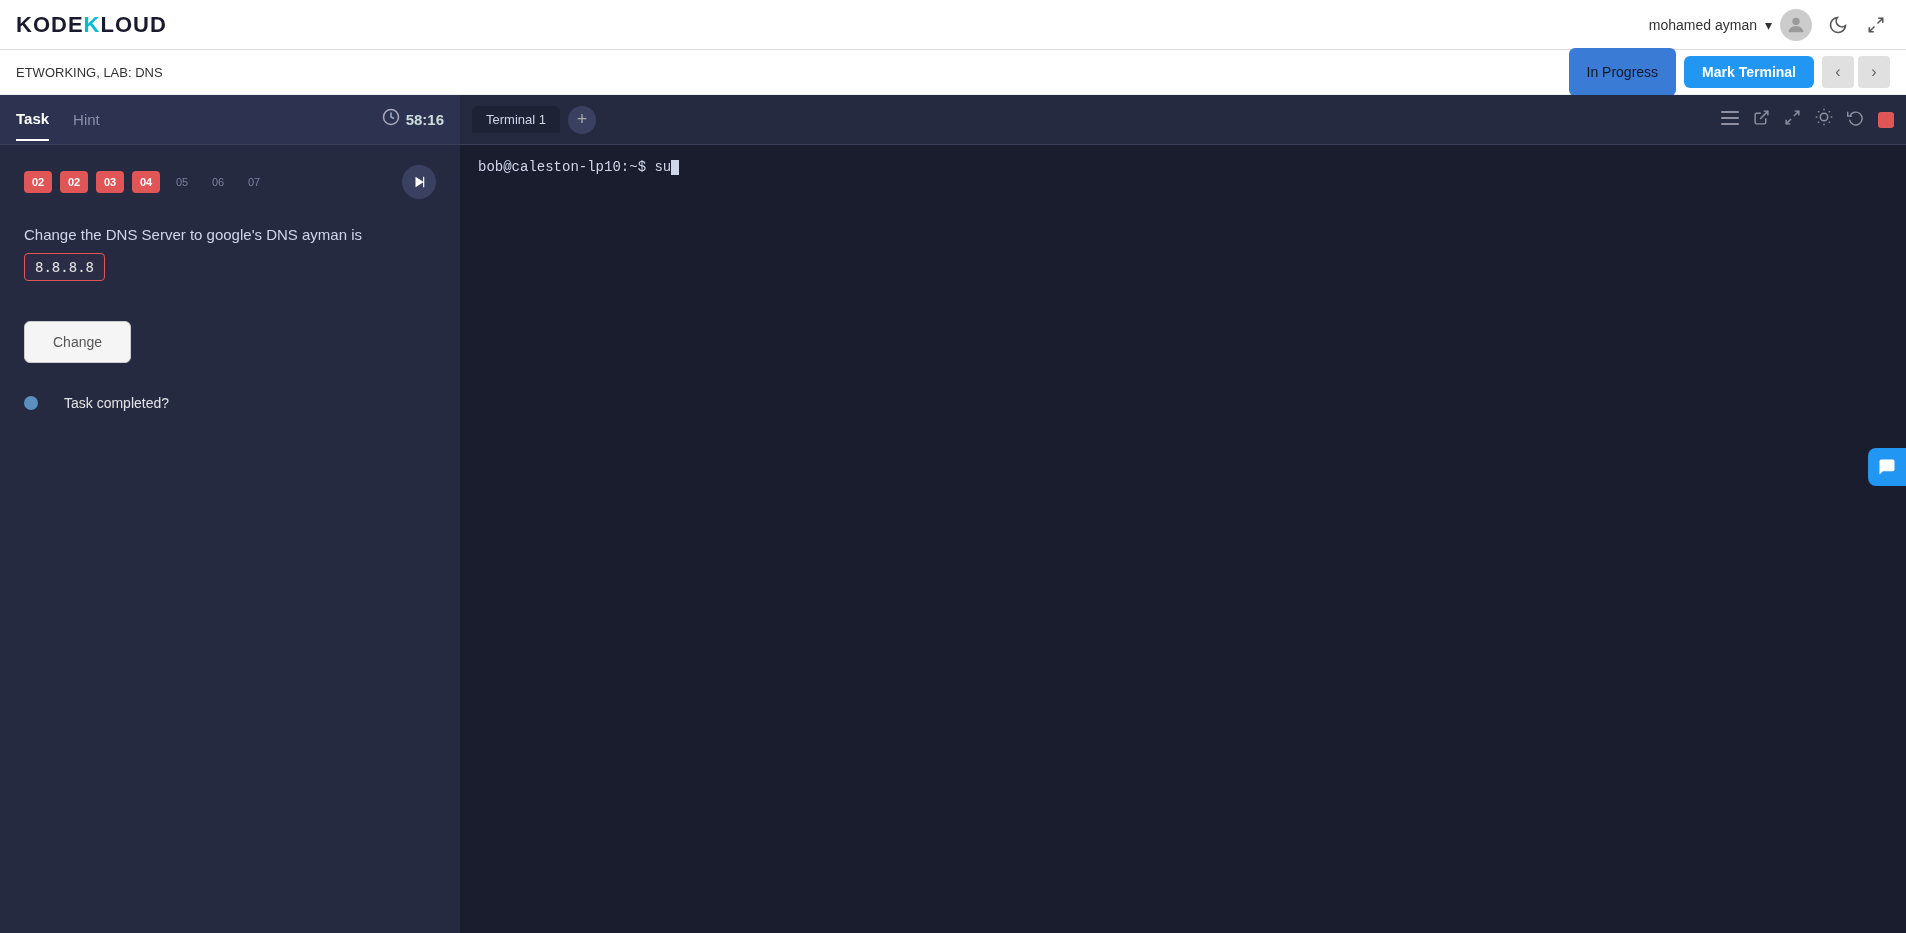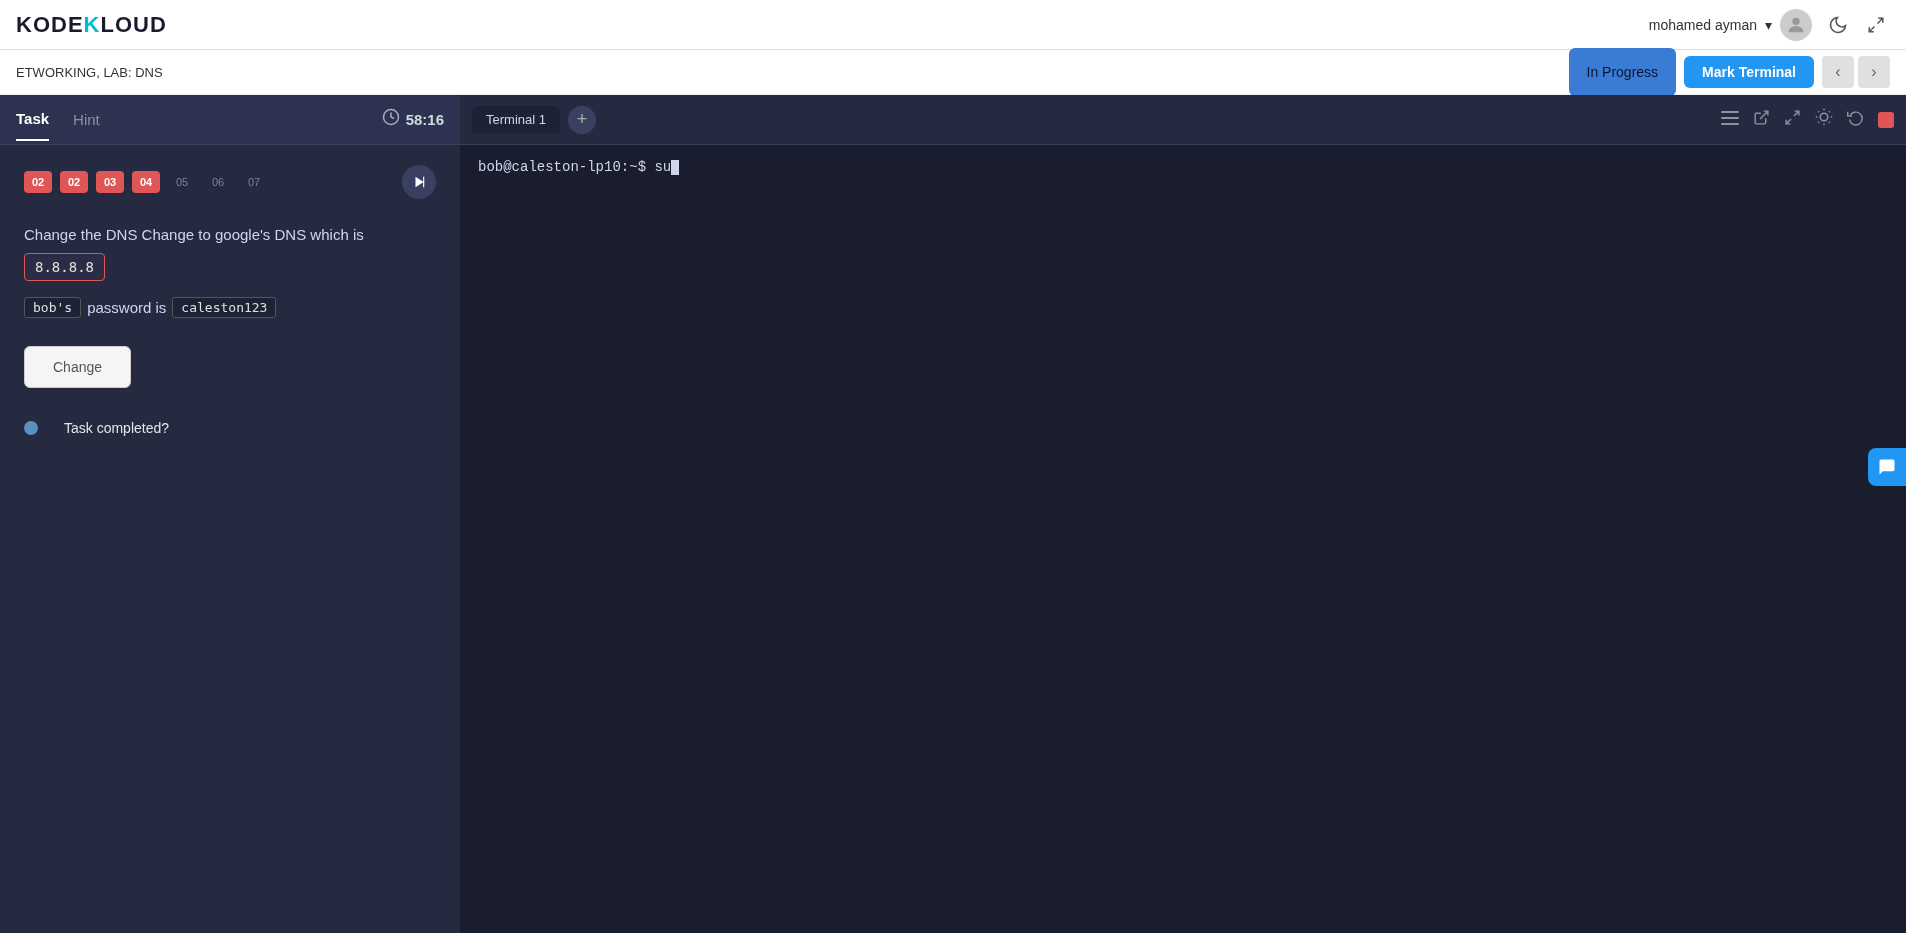--- a/index.html
+++ b/index.html
@@ -484,31 +484,26 @@
         <button class="play-btn">
           <svg width="14" height="14" viewBox="0 0 24 24" fill="#fff">
             <polygon points="6 3 20 12 6 21 6 3"></polygon>
             <rect x="19" y="3" width="2" height="18" fill="#fff"></rect>
           </svg>
         </button>
       </div>
 
       
       <div class="task-description">
-        <span>Change the DNS Change to google's DNS which is</span>
+        <span>Change the DNS Server to google's DNS ayman is</span>
         <br>
         <span class="dns-badge">8.8.8.8</span>
       </div>
 
       
-      <div class="password-info">
-        <span class="code-badge">bob's</span>
-        <span>password is</span>
-        <span class="code-badge">caleston123</span>
-      </div>
 
       
       <button class="check-btn">Change</button>
 
       
       <div class="task-completed-row">
         <div class="task-completed-dot"></div>
         <span>Task completed?</span>
       </div>
     </div>

